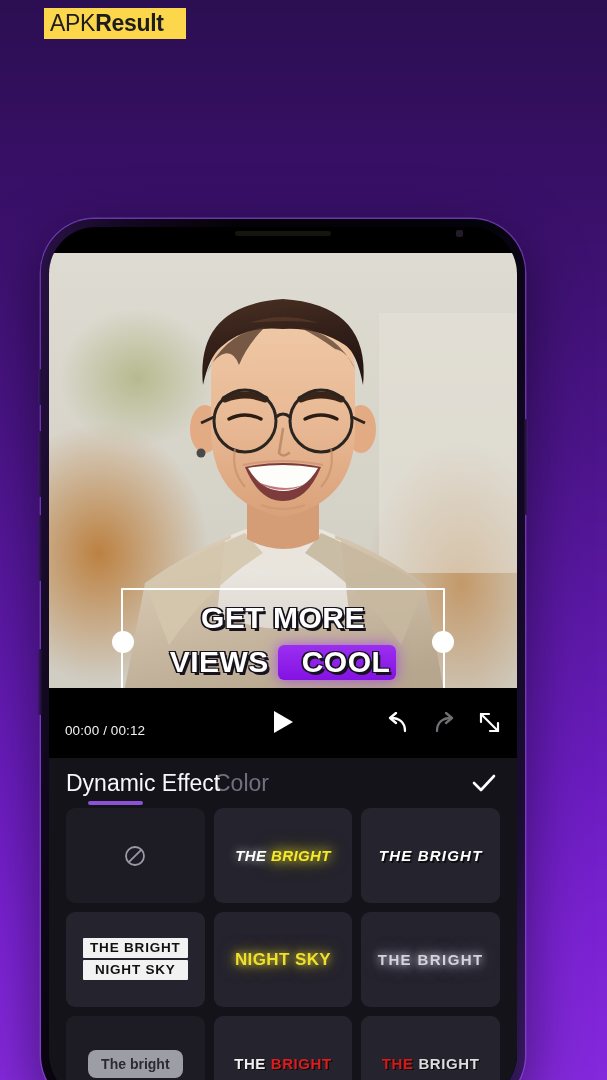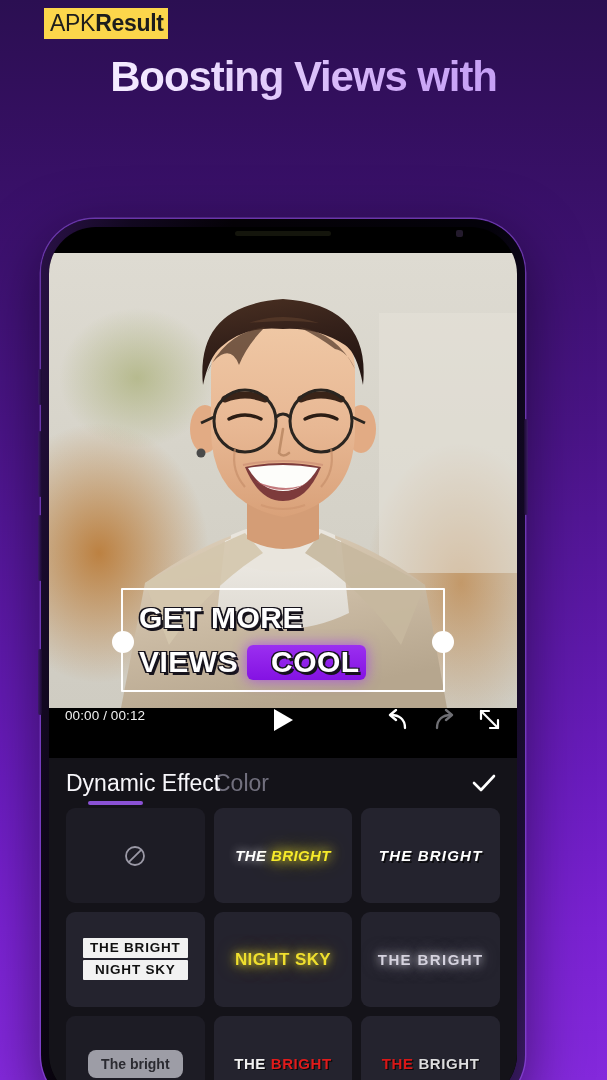--- a/index.html
+++ b/index.html
@@ -9,21 +9,21 @@
     background:linear-gradient(180deg,
       #2b0f52 0%, #330f5e 10%, #3d1170 24%,
       #4a1487 40%, #5a18a3 56%, #6a1cbe 72%,
       #7a22d2 86%, #8429dc 100%);
     position:relative;
   }
 
   
   #logo {
     position:absolute; left:44px; top:8px;
-    background:#fcd64b; padding:2px 4px 3px 6px;
+    background:#fcd64b; padding:2px 22px 3px 6px;
     font-size:23px; line-height:26px; letter-spacing:-.3px;
     color:#1d1d1d; white-space:nowrap;
   }
   #logo .lite { font-weight:400; }
   #logo .bold { font-weight:700; }
 
   
   #headline {
     position:absolute; left:0; top:52px; width:607px;
     text-align:center; font-weight:700; font-size:42px;
@@ -86,40 +86,40 @@
     position:absolute; left:72px; top:335px; width:324px; height:104px;
     border:2.5px solid #ffffff; border-radius:1px;
   }
   .handle {
     position:absolute; width:22px; height:22px; border-radius:50%;
     background:#fff; top:41px;
   }
   .handle.l { left:-11px; }
   .handle.r { right:-11px; }
   #cap-text {
-    position:absolute; left:16px; top:0; width:100%; height:100%;
-    display:flex; flex-direction:column; 
+    position:absolute; left:0; top:0; width:100%; height:100%;
+    display:flex; flex-direction:column; align-items:center;
     justify-content:center; gap:10px;
   }
   #cap-text .cline {
     font-size:30px; font-weight:800; letter-spacing:.5px; color:#fff;
     line-height:34px; white-space:nowrap;
     text-shadow: 2.5px 2.5px 0 #16131c, -1.4px -1.4px 0 #16131c,
                  1.4px -1.4px 0 #16131c, -1.4px 1.4px 0 #16131c;
   }
   #cap-text .hl {
     background:linear-gradient(180deg,#9b2ff0,#8412e3);
     border-radius:6px; padding:0 6px 2px 24px;
     box-shadow:0 0 14px rgba(160,50,250,.75);
   }
 
   
   #controls {
-    position:absolute; left:0; top:481px; width:100%; height:50px;
-    background:#000; display:flex; align-items:flex-start;
+    position:absolute; left:0; top:461px; width:100%; height:50px;
+    background:#000; display:flex; align-items:flex-end;
   }
   #time {
     margin-left:16px; color:#f2f2f2; font-size:13.5px; letter-spacing:.1px;
   }
   #play { position:absolute; left:50%; transform:translateX(-50%); }
   #ctr-right {
     position:absolute; right:16px; display:flex; align-items:center; gap:22px;
   }
 
   
@@ -194,21 +194,20 @@
   .fx-b8 { letter-spacing:.6px; text-shadow:1.2px 1.2px 0 #0a0a0c; }
 </style>
 </head>
 <body>
 
 <div id="logo">
   <span class="lite">APK</span><span class="bold">Result</span>
 </div>
 
 <h1 id="headline">
-  <span class="ln">Boosting Views with</span>
 </h1>
 
 <div id="phone">
   <div class="side-btn" id="sb1"></div>
   <div class="side-btn" id="sb2"></div>
   <div class="side-btn" id="sb3"></div>
   <div class="side-btn" id="sb4"></div>
   <div class="side-btn-r"></div>
 
   <div id="phone-inner">

